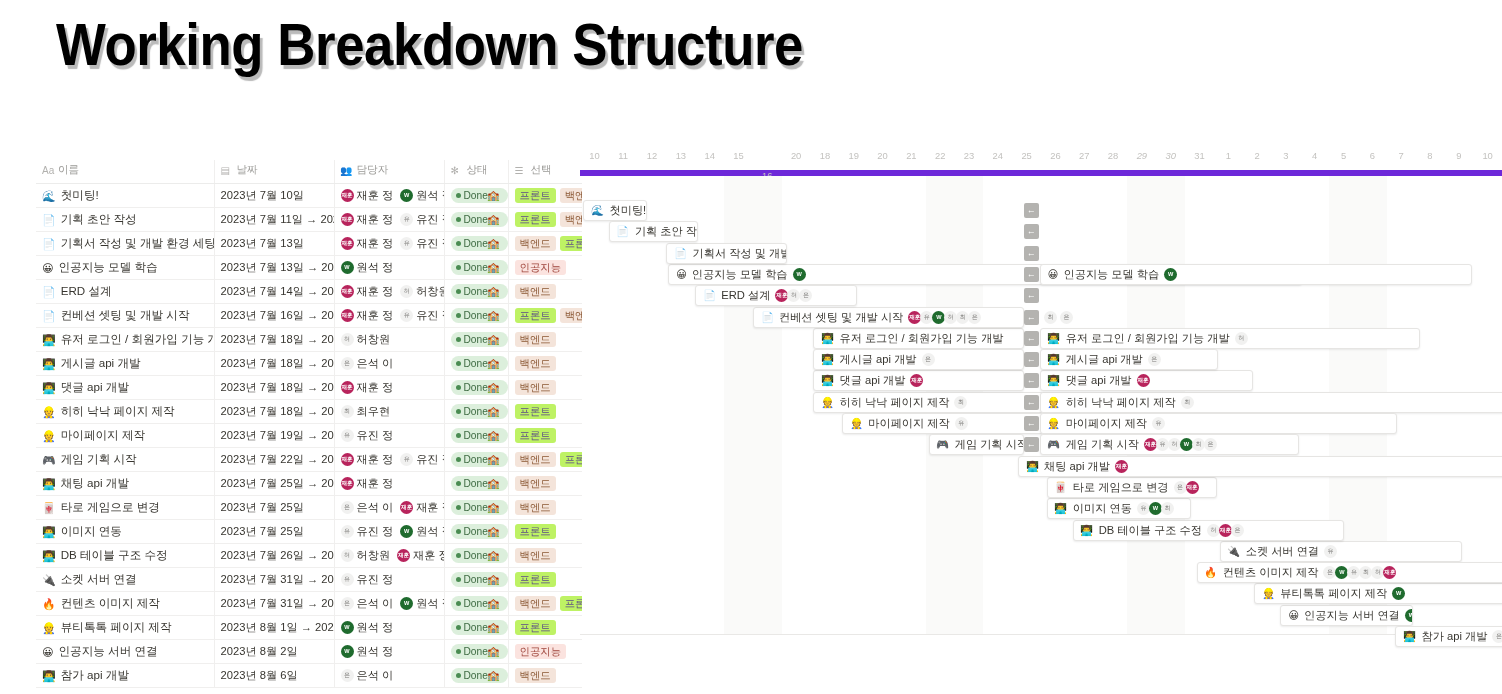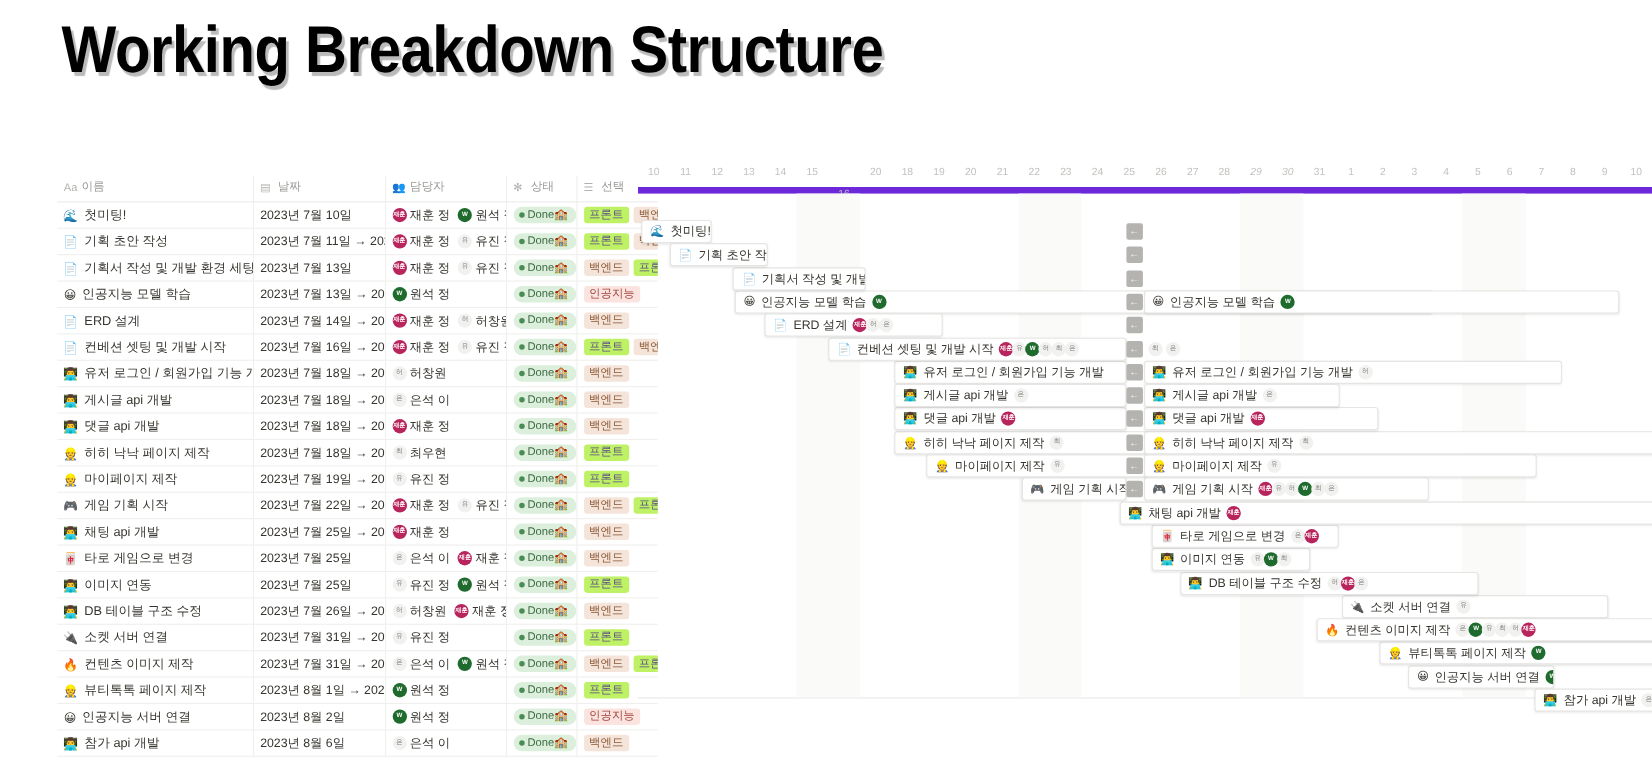--- a/index.html
+++ b/index.html
@@ -30,21 +30,21 @@
     text-shadow: 3px 4px 1px rgba(130,130,130,0.55);
     transform: scaleX(0.88);
     transform-origin: left center;
     white-space: nowrap;
     line-height: 1.3;
   }
 
   
   #table-pane {
     position: absolute;
-    left: 52px;
+    left: 36px;
     top: 160px;
     width: 546px;
   }
   .tbl {
     width: 100%;
     border-collapse: collapse;
     table-layout: fixed;
     font-size: 11.4px;
   }
   .tbl col.c-name   { width: 178px; }

